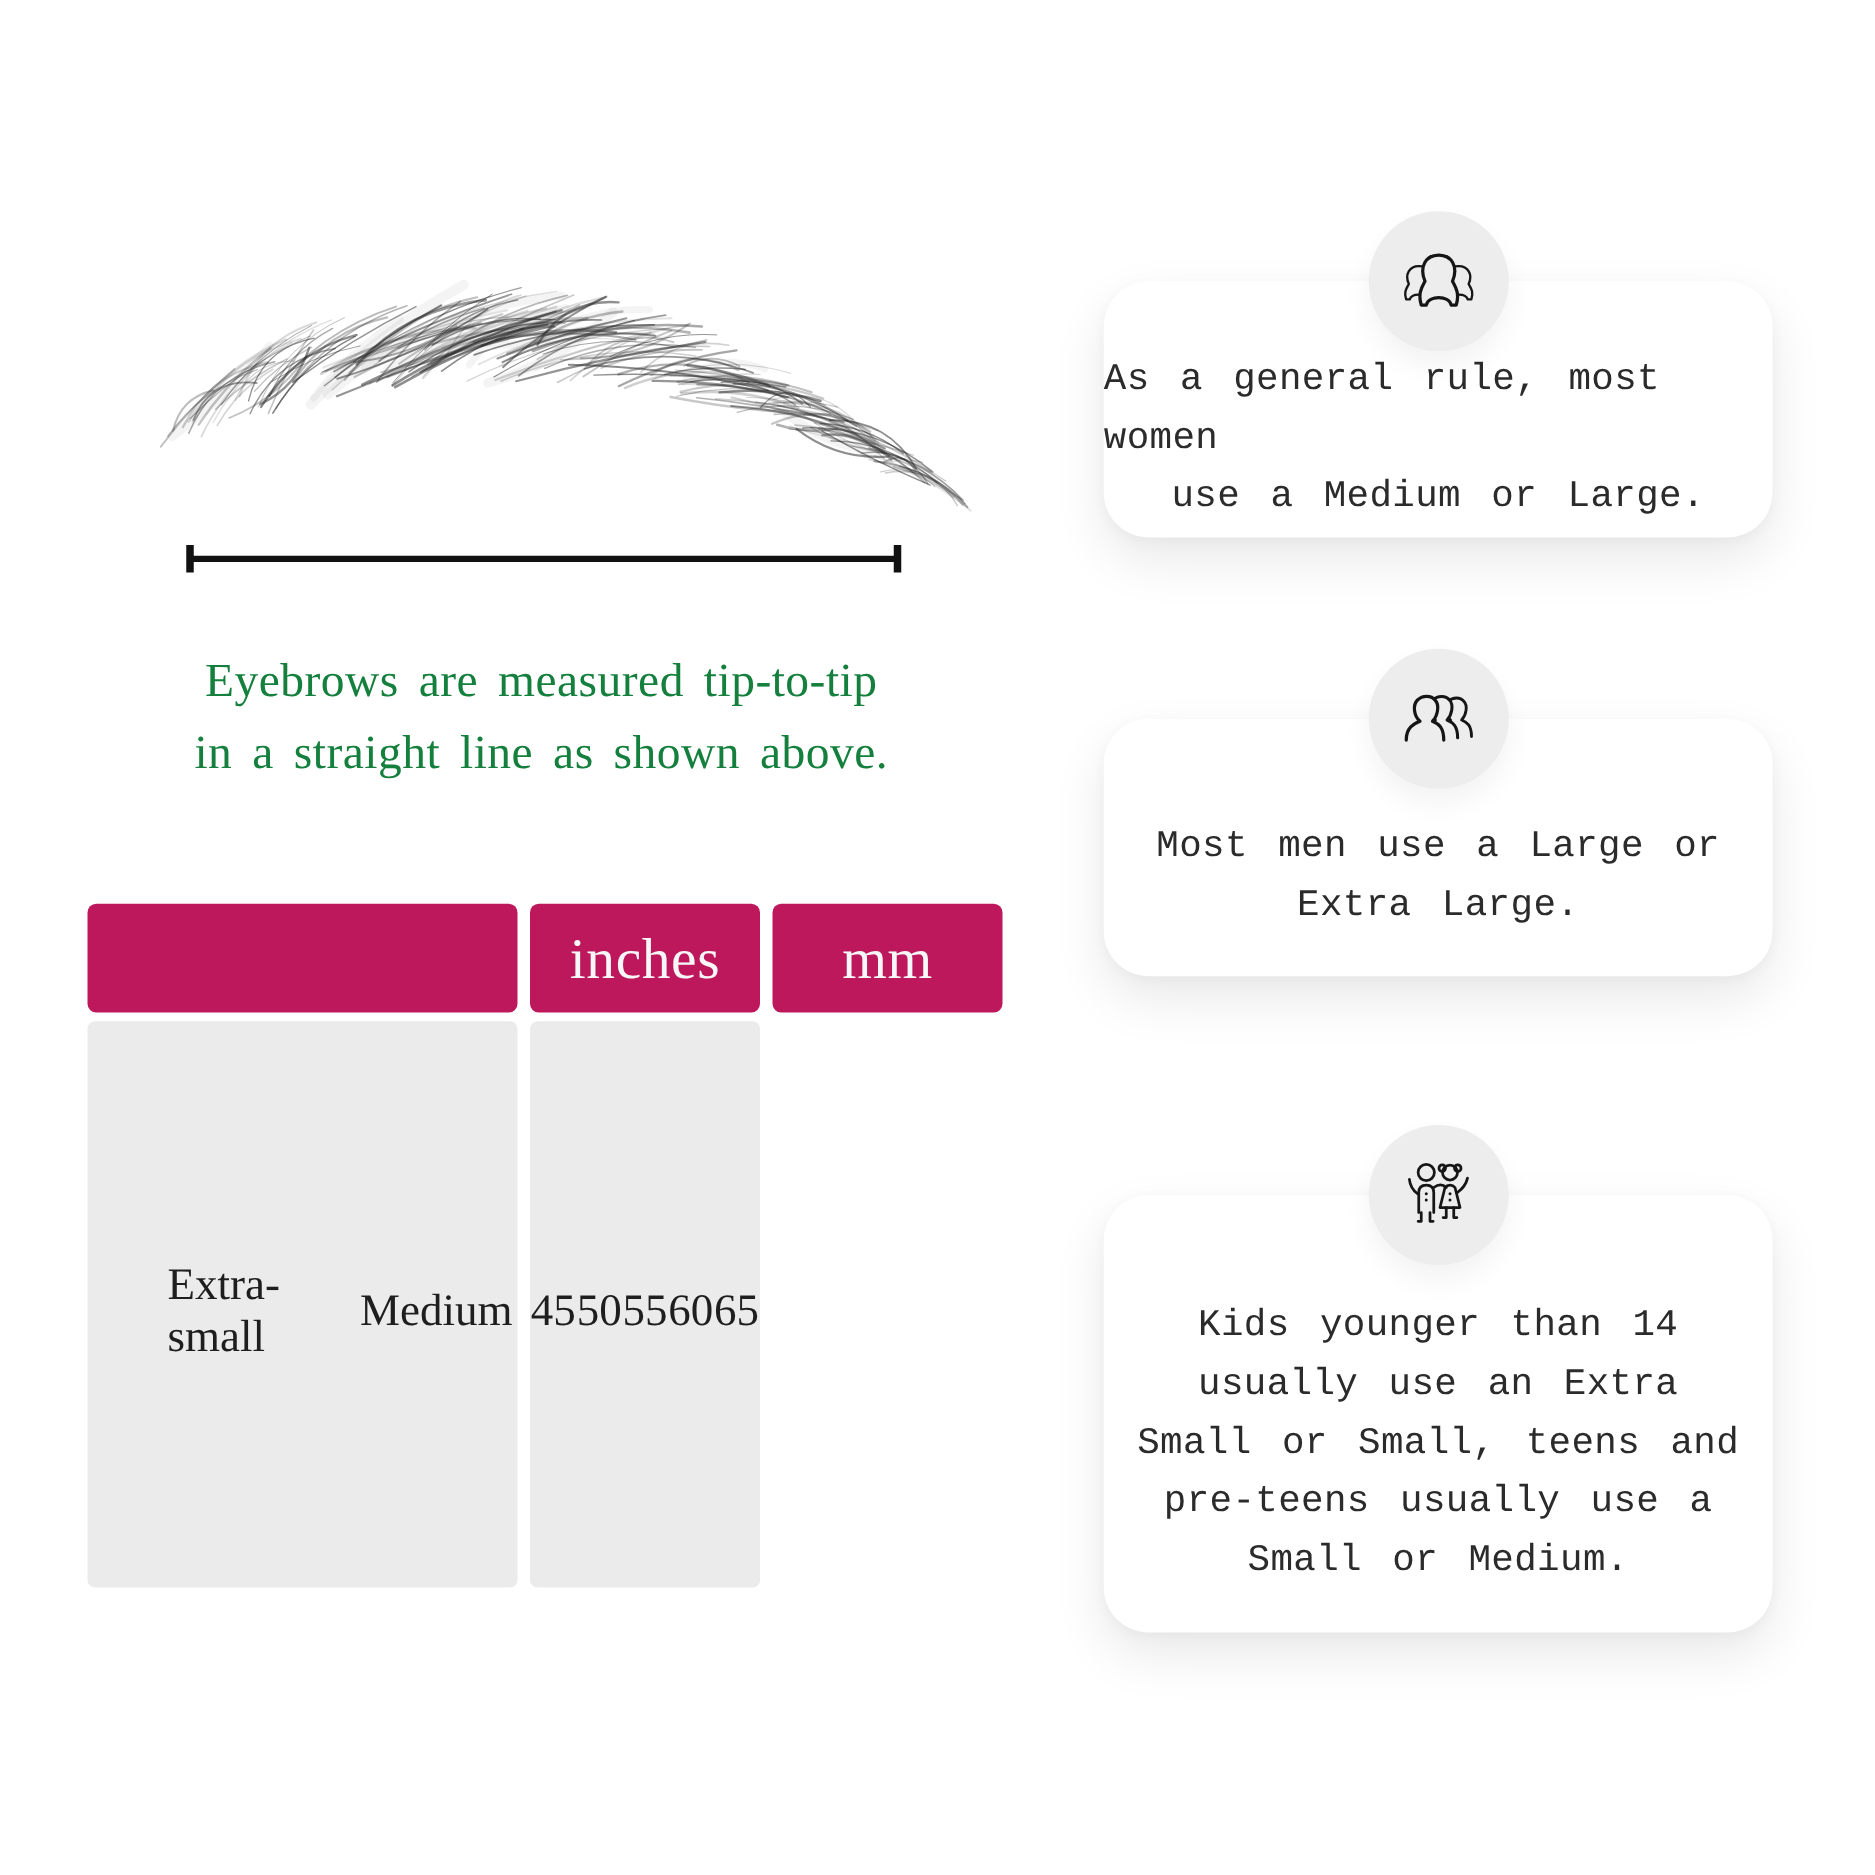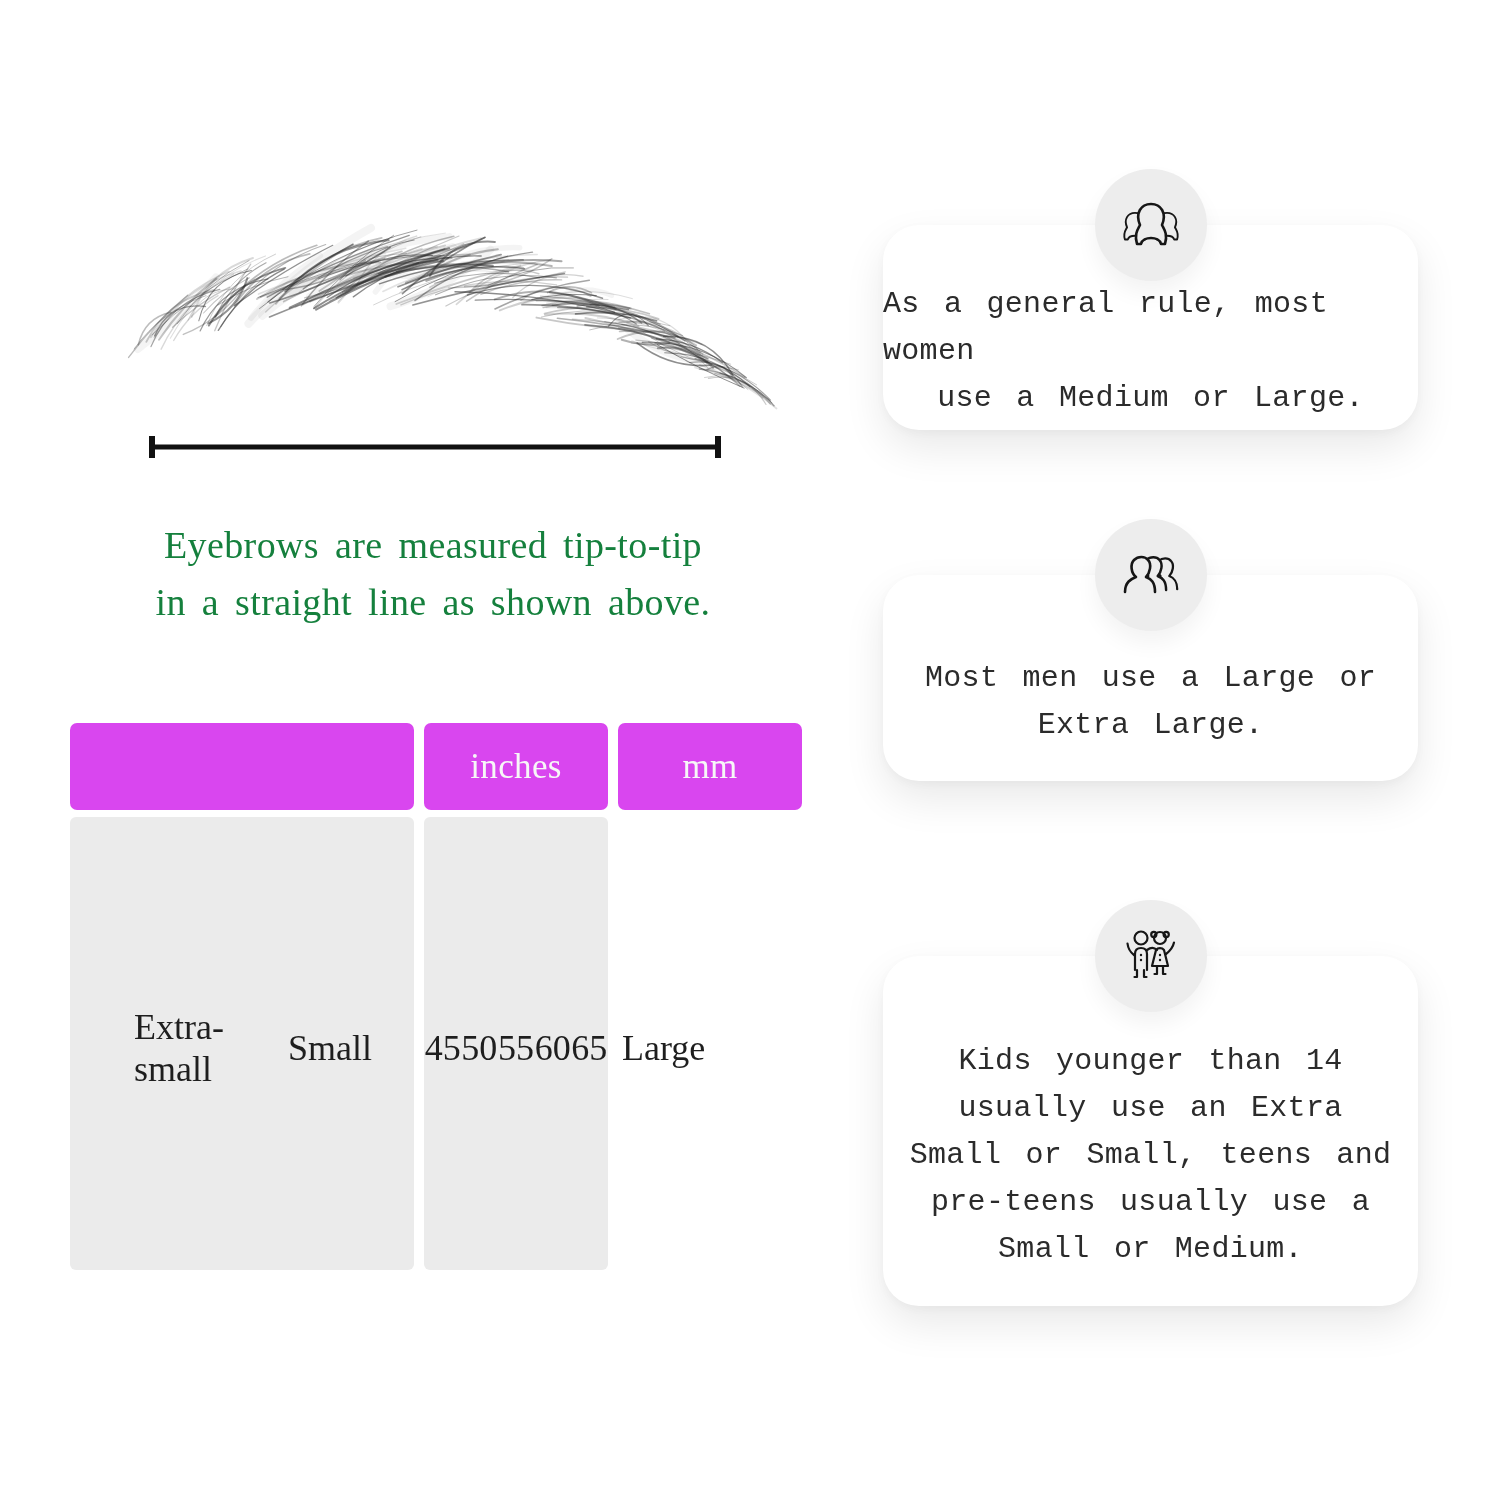--- a/index.html
+++ b/index.html
@@ -12,22 +12,22 @@
   .measure{position:absolute;left:140px;top:432px;width:590px;height:30px;}
   .measure .h{stroke:#111;stroke-width:5;}
   .measure .t{stroke:#111;stroke-width:6;}
   .caption{position:absolute;left:70px;top:517px;width:726px;text-align:center;
            font-size:38px;line-height:57px;color:#15803d;word-spacing:0.16em;letter-spacing:0.01em;}
 
   
   .table{position:absolute;left:70px;top:723px;display:grid;
          grid-template-columns:344px 184px 184px;column-gap:10px;
          grid-template-rows:87px 453px;row-gap:7px;}
-  .th{background:#d946ef;color:#f7f7f7;border-radius:7px;display:flex;align-items:center;
-      justify-content:center;font-size:35px;letter-spacing:0.01em;}
+  .th{background:#be185d;color:#f7f7f7;border-radius:7px;display:flex;align-items:center;
+      justify-content:center;font-size:46px;letter-spacing:0.01em;}
   .tc{background:#ebebeb;border-radius:6px;display:flex;flex-direction:row;
       justify-content:space-evenly;padding:12px 0 4px;font-size:36px;color:#1e1e1e;}
   .tc .cell{display:flex;justify-content:center;align-items:center;}
   .tc-label .cell{justify-content:flex-start;padding-left:64px;}
 
   
   .card{position:absolute;left:883px;width:535px;background:#ffffff;border-radius:36px;
         box-shadow:0 18px 42px rgba(0,0,0,0.09),0 3px 10px rgba(0,0,0,0.03);}
   .card1{top:225px;height:205px;}
   .card2{top:575px;height:206px;}
@@ -260,21 +260,20 @@
     <div>in a straight line as shown above.</div>
   </div>
 
   <div class="table">
     <div class="th"></div>
     <div class="th">inches</div>
     <div class="th">mm</div>
 
     <div class="tc tc-label">
       <div class="cell">Extra-small</div>
-      <div class="cell">Small</div>
       <div class="cell">Medium</div>
       <div class="cell">Large</div>
     </div>
     <div class="tc">
       <div class="cell">45</div>
       <div class="cell">50</div>
       <div class="cell">55</div>
       <div class="cell">60</div>
       <div class="cell">65</div>
     </div>

